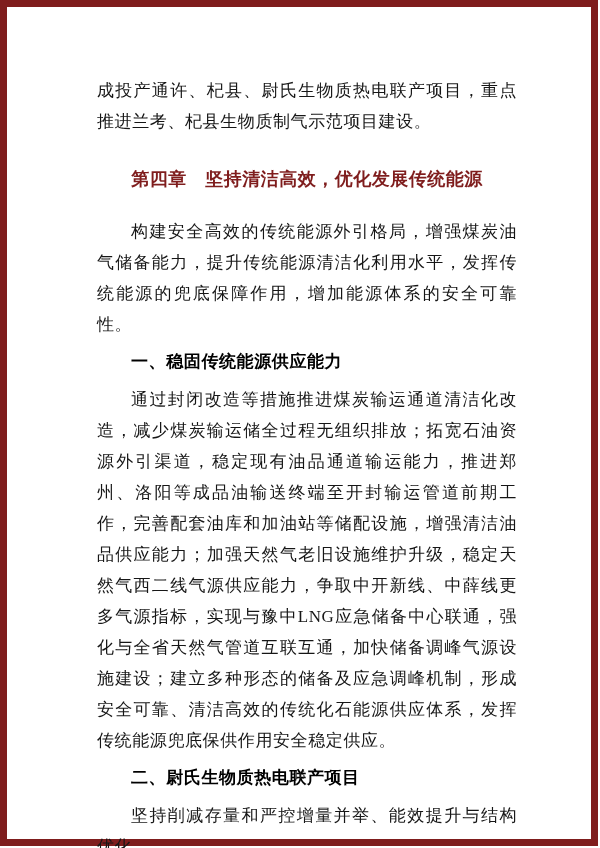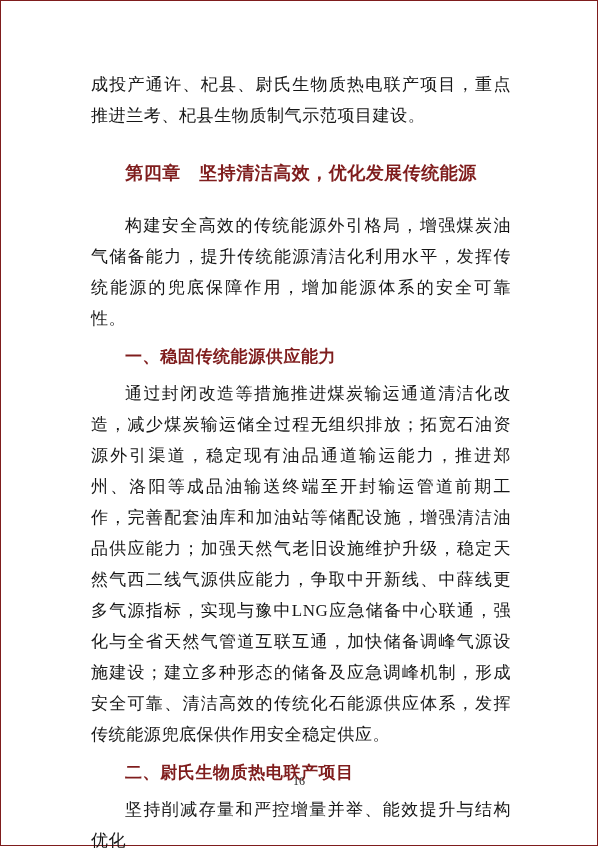--- a/index.html
+++ b/index.html
@@ -14,21 +14,21 @@
     color: #161616;
     position: relative;
     overflow: hidden;
   }
   .page {
     position: absolute;
     top: 0;
     left: 0;
     width: 598px;
     height: 846px;
-    border: 1px solid #7f1d1d;
+    border: 7px solid #7f1d1d;
     box-sizing: border-box;
     background: #ffffff;
   }
   .content {
     position: absolute;
     top: 68px;
     left: 90px;
     width: 420px;
   }
   .para {
@@ -53,21 +53,22 @@
     letter-spacing: 0.5px;
     color: #7f1d1d;
   }
   .section-heading {
     margin: 7px 0 6px 0;
     font-size: 17px;
     font-weight: bold;
     line-height: 31px;
     text-indent: 2em;
     letter-spacing: 0.6px;
-    color: #7f1d1d;
+    color: #000000;
+    font-family: Liberation Mono, monospace;
   }
   .page-number {
     position: absolute;
     bottom: 56px;
     left: 0;
     width: 100%;
     text-align: center;
     font-size: 12px;
     color: #222222;
   }

